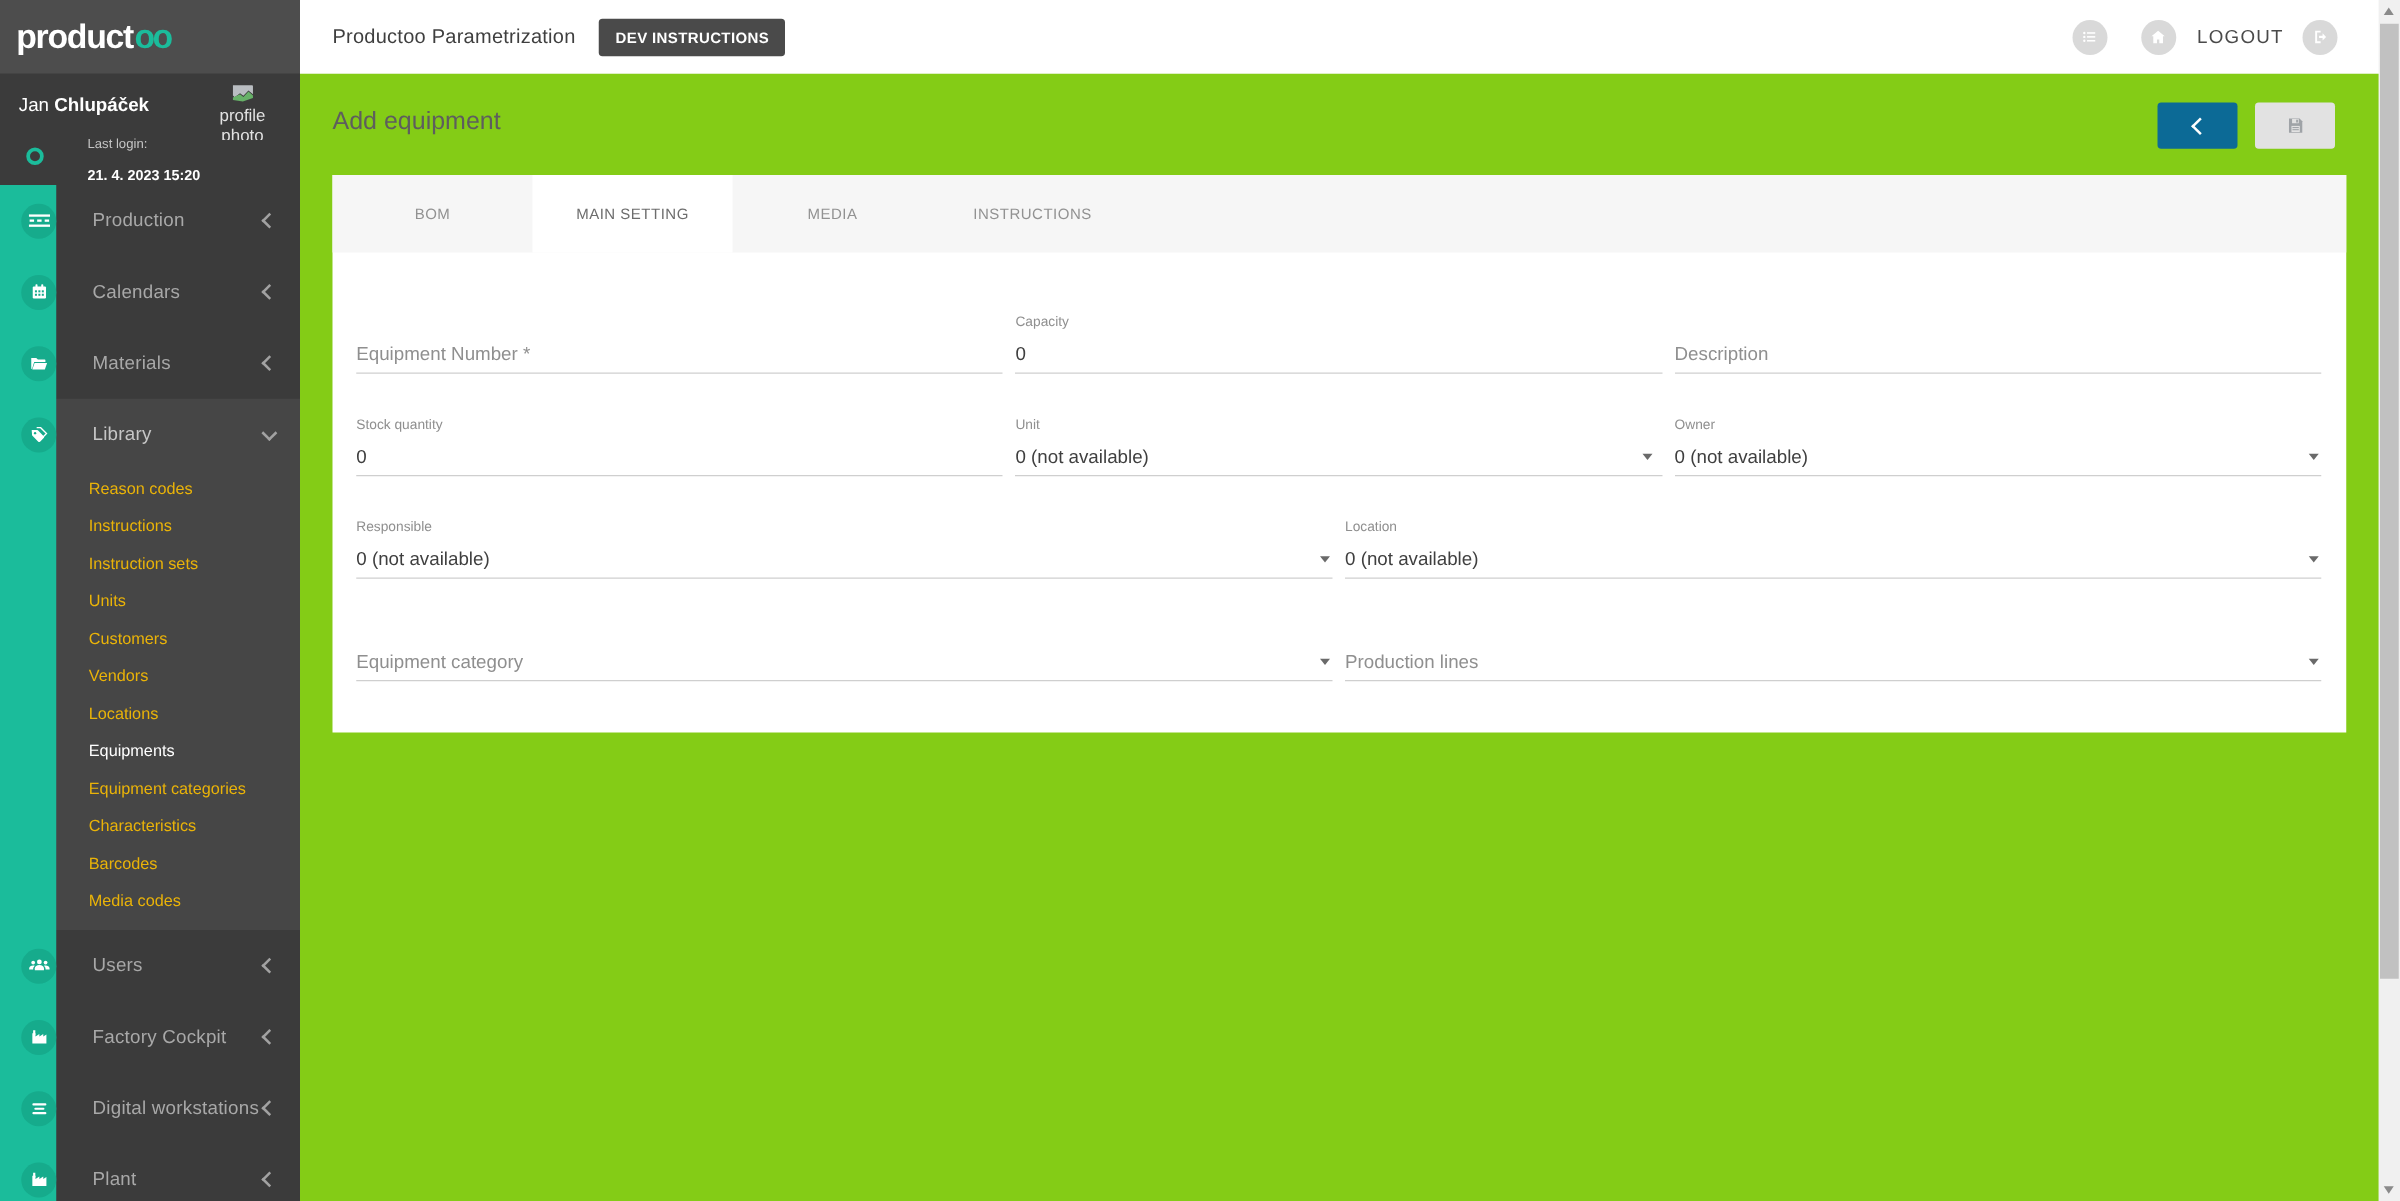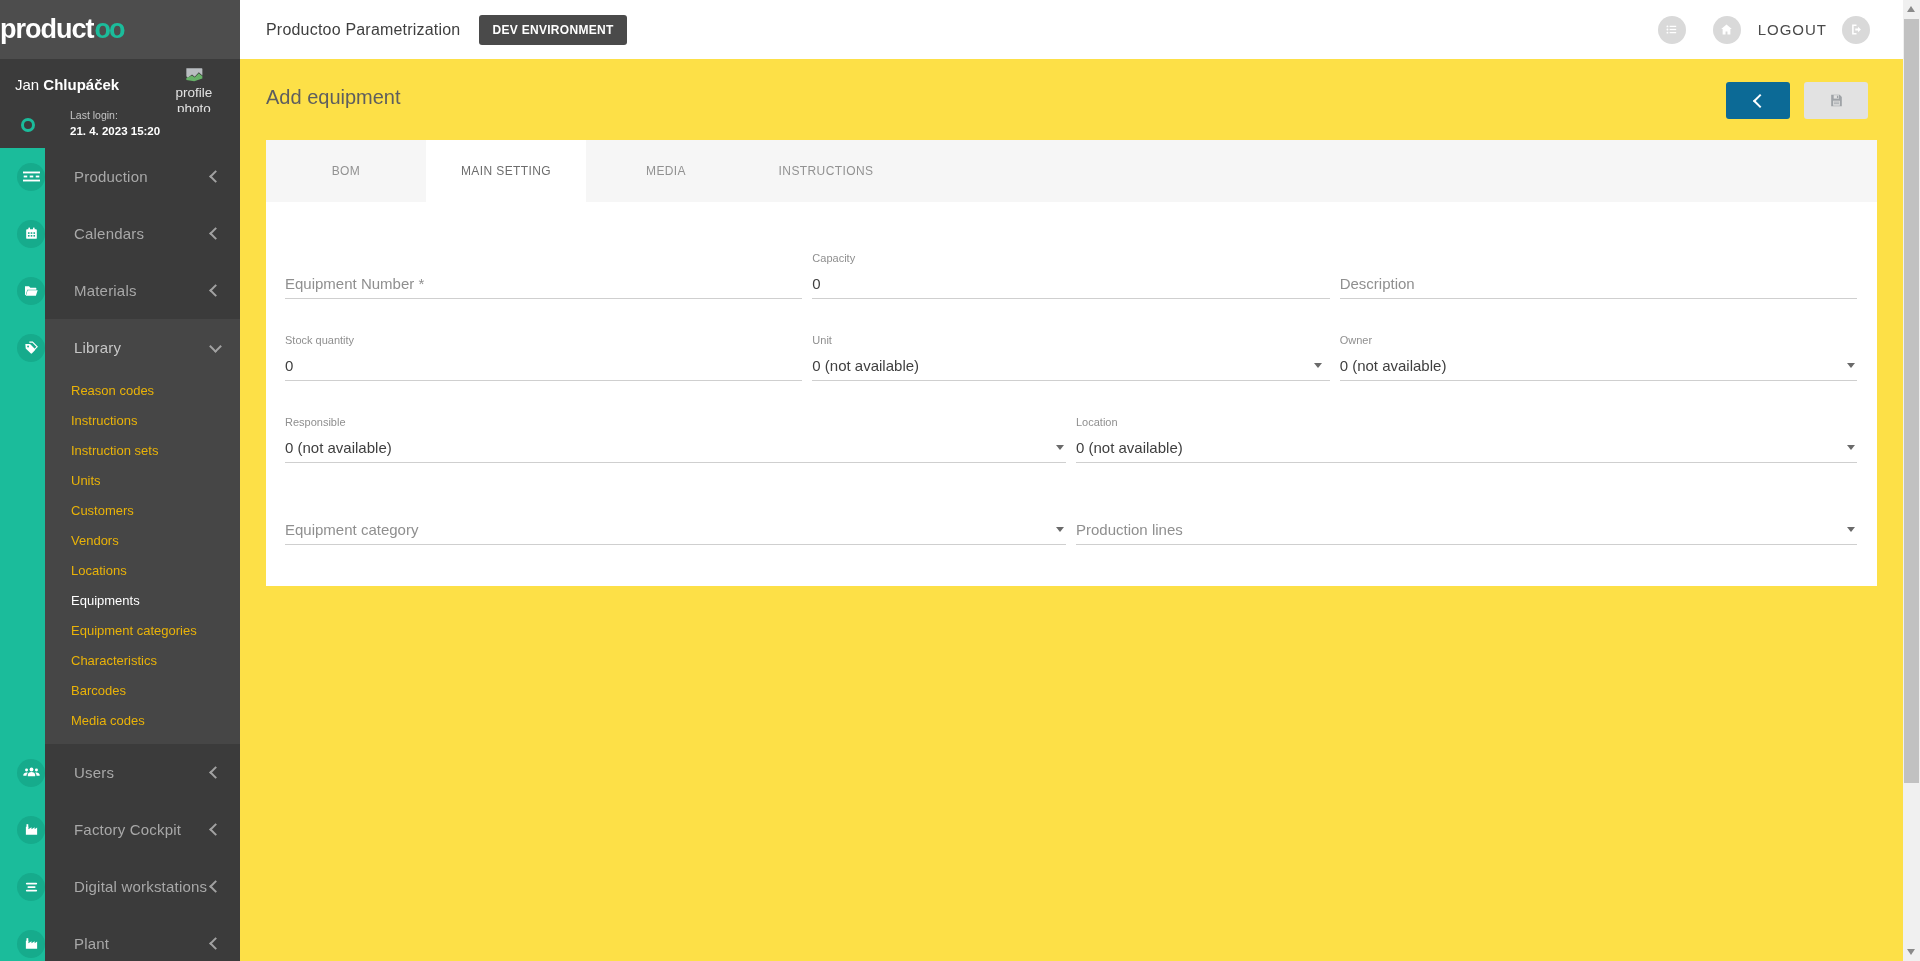--- a/index.html
+++ b/index.html
@@ -1,33 +1,33 @@
 <!DOCTYPE html>
 <html><head>
 <meta charset="utf-8">
 <style>
   html,body{margin:0;padding:0;}
   body{font-family:"Liberation Sans", sans-serif; background:#e9e9e9;}
   .screen{position:relative;width:1920px;height:961px;overflow:hidden;background:#f5f5f5;}
 
   
   .sidebar{position:absolute;left:0;top:0;width:240px;height:961px;background:#3b3b3b;z-index:5;}
-  .logo{height:59px;background:#4d4d4d;display:flex;align-items:center;padding-left:0;cursor:pointer;}
+  .logo{height:59px;background:#4d4d4d;display:flex;align-items:center;padding-left:13px;cursor:pointer;}
   .logo .lg1{color:#fff;font-size:27px;font-weight:700;letter-spacing:-1px;}
   .logo .lg2{color:#1bbc9b;font-size:27px;font-weight:800;letter-spacing:-2px;margin-left:1px;}
   .userblock{position:relative;height:89px;background:#3b3b3b;padding-left:48px;}
   .uname{position:absolute;left:15px;top:17px;font-size:15px;color:#fff;font-weight:300;}
   .uname b{font-weight:700;}
   .avatar{position:absolute;left:165px;top:8px;width:58px;height:45px;overflow:hidden;text-align:center;color:#e2e2e2;font-size:13.5px;cursor:pointer;}
   .avatar svg{width:18px;height:15px;display:inline-block;}
   .avatar .alt{display:block;line-height:16px;}
   .ring{position:absolute;left:21px;top:59px;width:8px;height:8px;border:3px solid #1bbc9b;border-radius:50%;}
   .lastlogin{position:absolute;left:70px;top:50px;}
   .lastlogin .ll1{font-size:10.5px;color:#c4c4c4;}
-  .lastlogin .ll2{font-size:11.5px;color:#fff;font-weight:700;margin-top:4px;}
+  .lastlogin .ll2{font-size:11.5px;color:#fff;font-weight:700;margin-top:14px;}
 
   .nav{position:absolute;top:148px;left:0;right:0;bottom:0;}
   .strip{position:absolute;left:0;top:0;bottom:0;width:45px;background:#1bbc9b;}
   .navrow{position:relative;height:57px;display:flex;align-items:center;cursor:pointer;}
   .circ{position:absolute;left:17px;width:28px;height:28px;border-radius:50%;background:#16ab8c;display:flex;align-items:center;justify-content:center;}
   .circ svg{display:block;}
   .nlabel{margin-left:74px;font-size:15px;color:#a8a8a8;letter-spacing:.2px;}
   .expanded-wrap{background:#464646;}
   .expanded-wrap .nlabel{color:#c6c6c6;}
   .chev{display:inline-block;width:7px;height:7px;border:solid #a2a2a2;border-width:0 2px 2px 0;}
@@ -41,21 +41,21 @@
   
   .main{position:absolute;left:240px;top:0;right:17px;bottom:0;}
   .topbar{position:relative;height:59px;background:#fff;display:flex;align-items:center;padding-left:26px;}
   .apptitle{margin:0;font-size:16px;font-weight:400;color:#3f3f3f;letter-spacing:.2px;}
   .badge{margin-left:19px;background:#4a4a4a;color:#fff;font-size:12px;font-weight:700;padding:8px 13px;border-radius:3px;letter-spacing:.3px;}
   .hright{position:absolute;right:33px;top:0;height:59px;display:flex;align-items:center;}
   .hcirc{width:28px;height:28px;border-radius:50%;background:#d9d9d9;border:none;padding:0;display:flex;align-items:center;justify-content:center;cursor:pointer;}
   .hcirc + .hcirc{margin-left:27px;}
   .logoutlbl{font-size:15px;color:#4a4a4a;letter-spacing:1px;margin:0 15px 0 17px;cursor:pointer;}
 
-  .content{position:absolute;top:59px;left:0;right:0;bottom:0;background:#fde047;padding:0 26px;overflow:hidden;}
+  .content{position:absolute;top:59px;left:0;right:0;bottom:0;background:#84cc16;padding:0 26px;overflow:hidden;}
   .pagehead{position:relative;height:81px;}
   .pagetitle{position:absolute;left:0;top:27px;margin:0;font-size:20px;font-weight:400;color:#5e5e5e;}
   .actions{position:absolute;right:9px;top:23px;display:flex;gap:14px;}
   .backbtn{width:64px;height:37px;background:#0c6a96;border:none;border-radius:3px;cursor:pointer;display:flex;align-items:center;justify-content:center;}
   .backbtn .chev{border-color:#fff;width:8px;height:8px;border-width:0 2.5px 2.5px 0;transform:rotate(135deg);margin-left:4px;}
   .savebtn{width:64px;height:37px;background:#e2e2e2;border:none;border-radius:3px;display:flex;align-items:center;justify-content:center;}
 
   .card{background:#fff;}
   .tabs{display:flex;background:#f6f6f6;height:62px;}
   .tab{width:160px;display:flex;align-items:center;justify-content:center;font-size:12px;color:#929292;letter-spacing:.4px;cursor:pointer;}
@@ -230,21 +230,21 @@
         <span class="nlabel">Plant</span>
         <span class="chev pos left"></span>
       </div>
     </nav>
   </aside>
 
   <div class="main">
 
     <header class="topbar">
       <h1 class="apptitle">Productoo Parametrization</h1>
-      <span class="badge">DEV ENVIRONMENT</span>
+      <span class="badge">DEV INSTRUCTIONS</span>
       <div class="hright">
         <button class="hcirc">
           <svg width="15" height="15" viewBox="0 0 24 24" fill="#fff">
               <circle cx="5.5" cy="7" r="1.5"></circle>
               <circle cx="5.5" cy="12" r="1.5"></circle>
               <circle cx="5.5" cy="17" r="1.5"></circle>
               <rect x="9" y="6" width="10.5" height="2"></rect>
               <rect x="9" y="11" width="10.5" height="2"></rect>
               <rect x="9" y="16" width="10.5" height="2"></rect>
             </svg>

